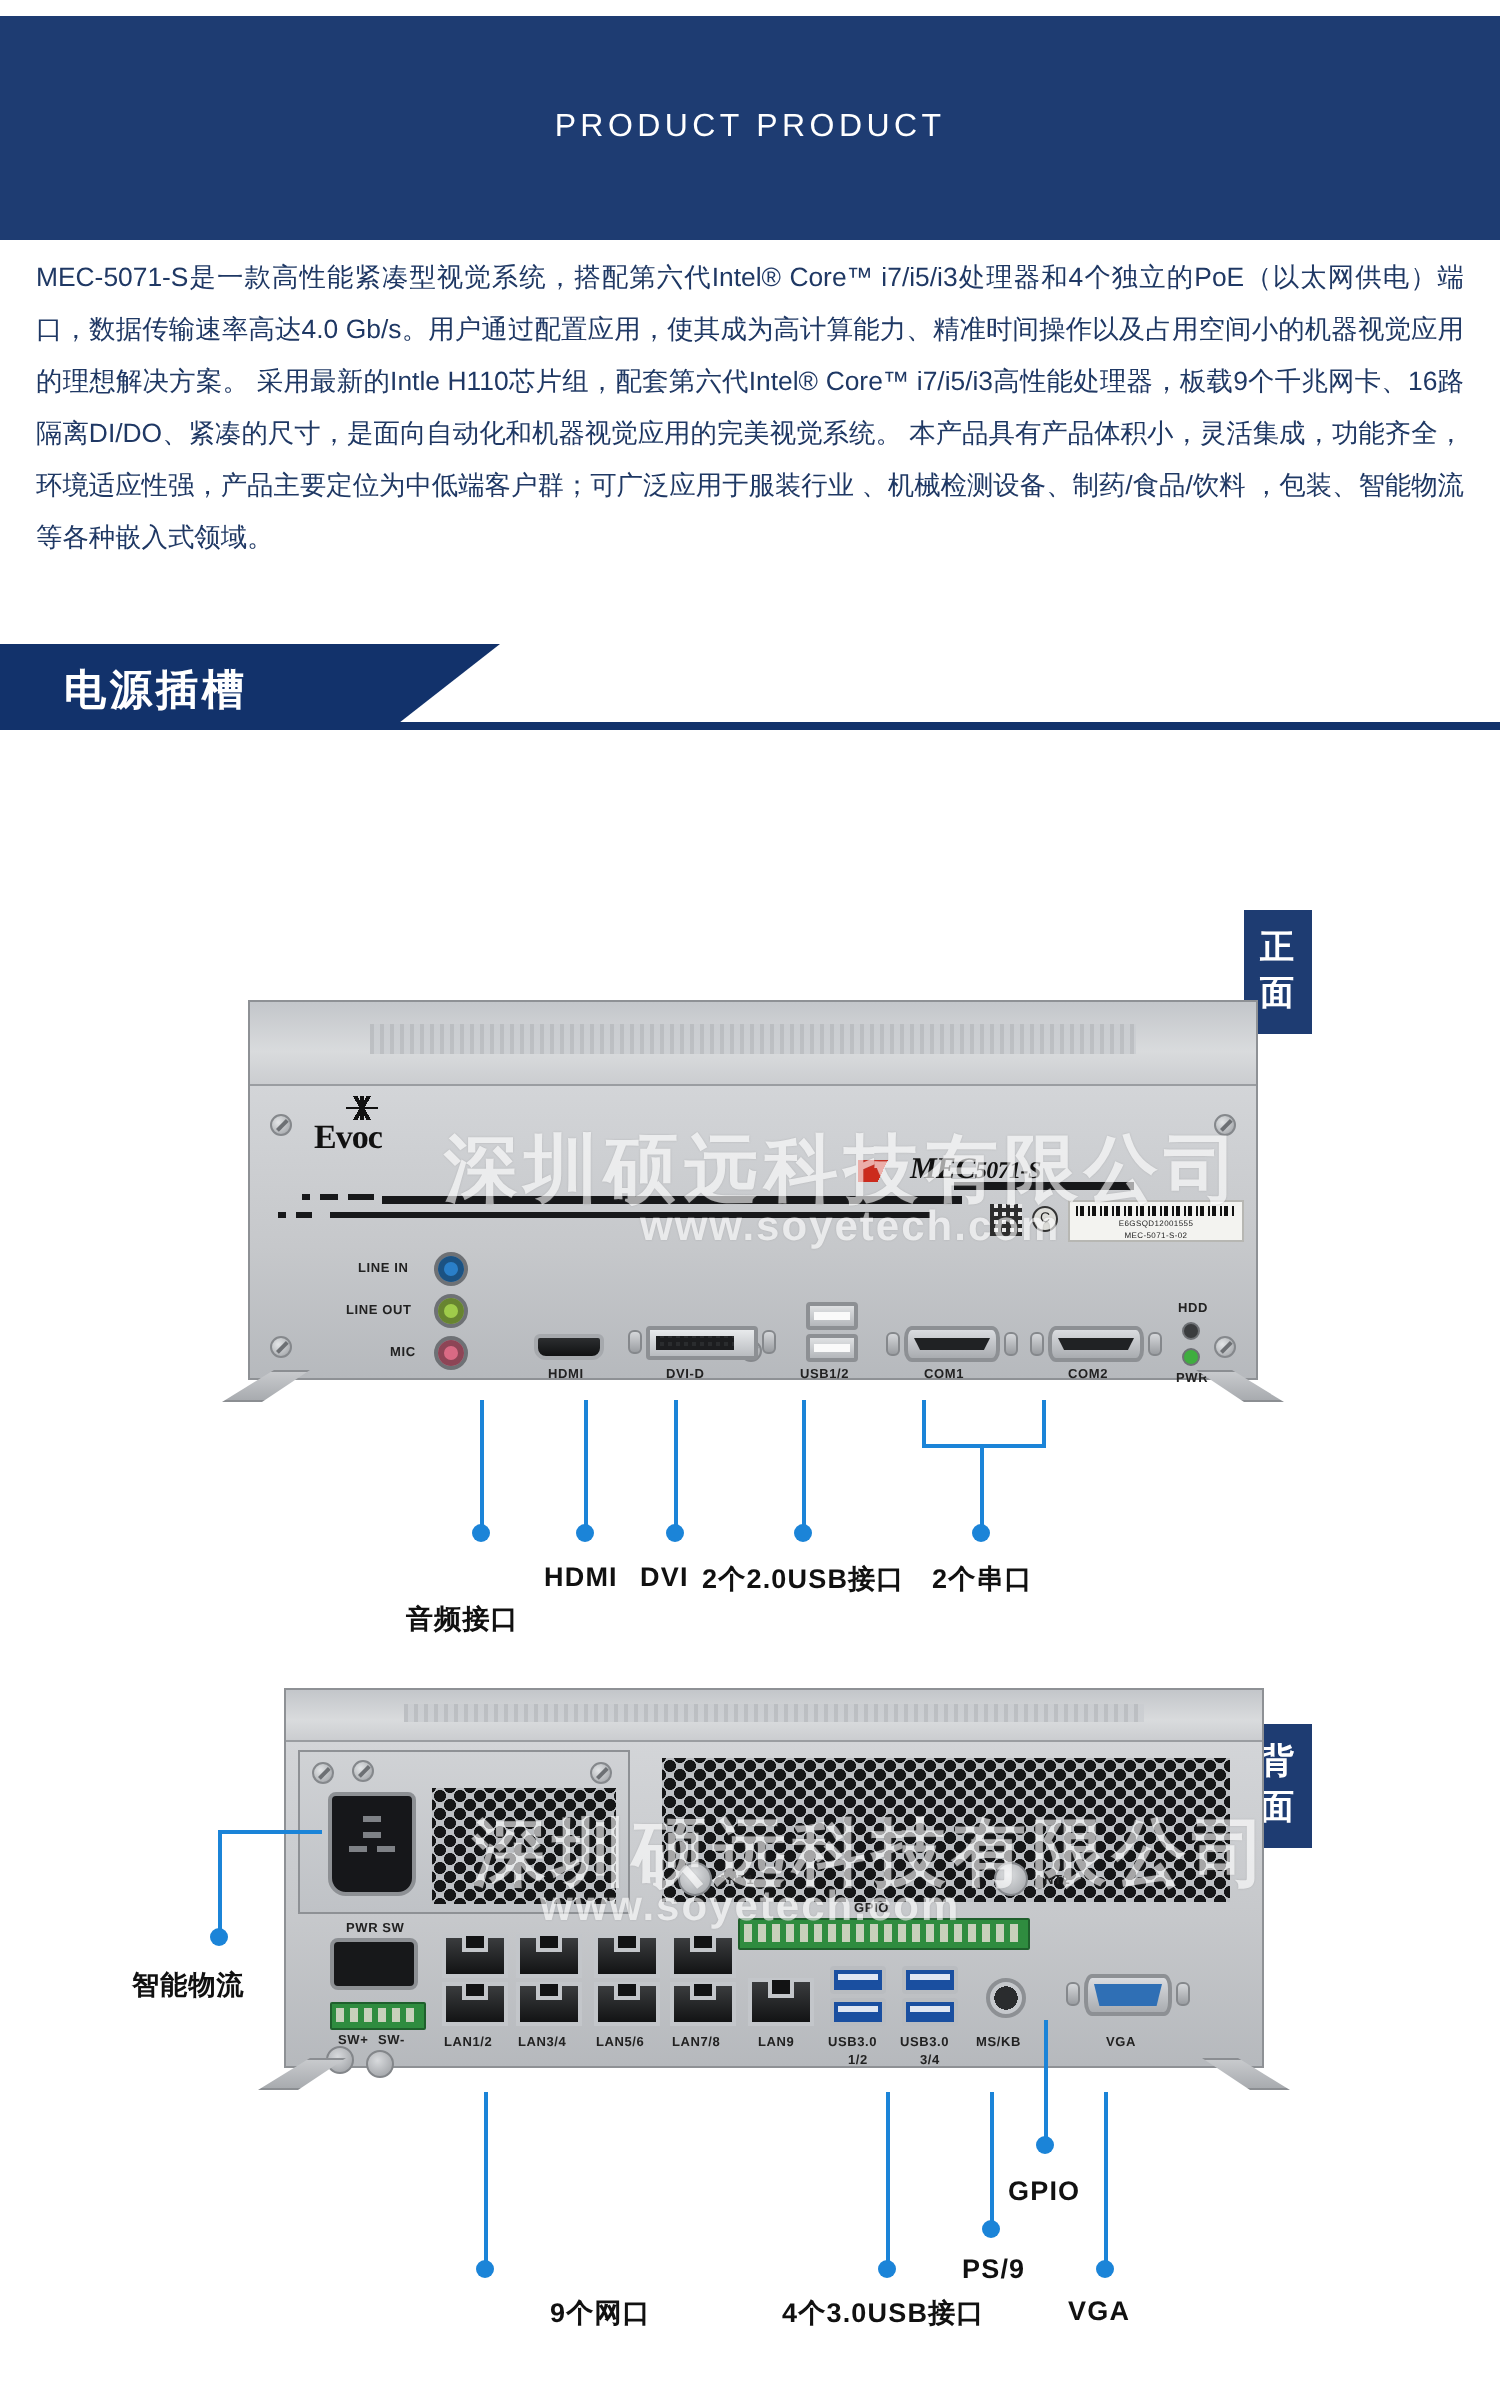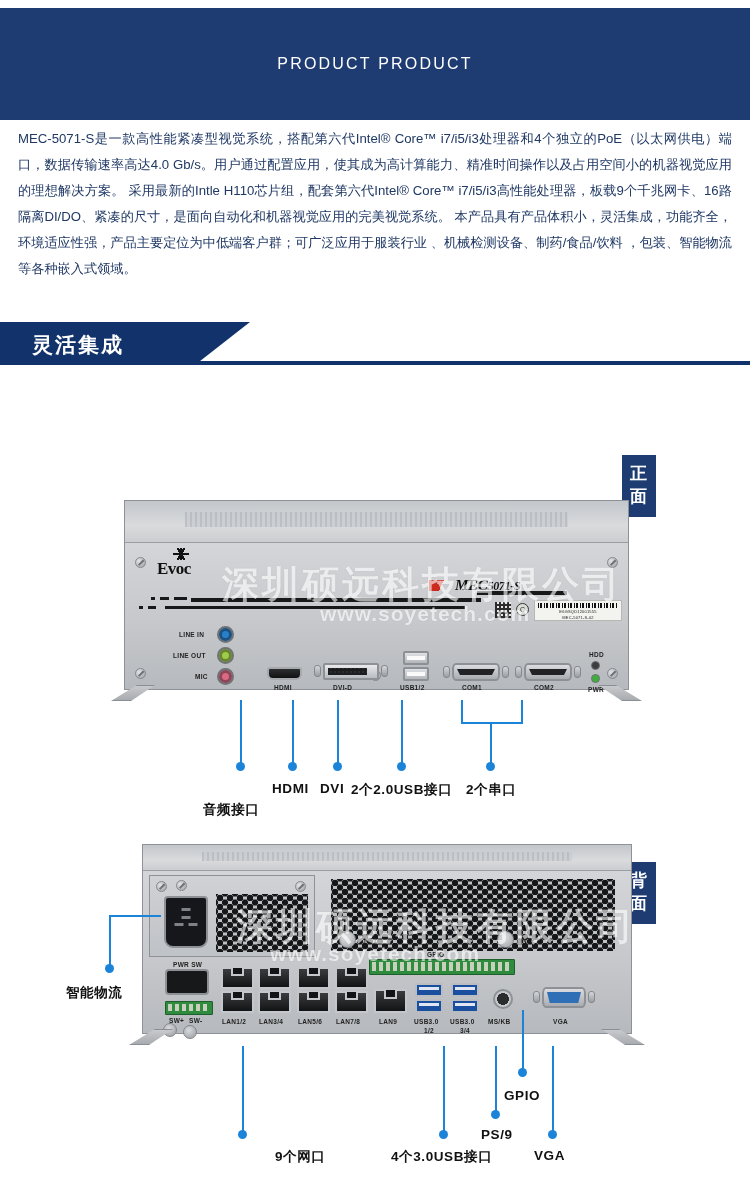--- a/index.html
+++ b/index.html
@@ -336,21 +336,21 @@
   <div class="hero-en">PRODUCT  PRODUCT</div>
 </div>
 
 <div class="desc">
   <p>MEC-5071-S是一款高性能紧凑型视觉系统，搭配第六代Intel® Core™ i7/i5/i3处理器和4个独立的PoE（以太网供电）端口，数据传输速率高达4.0 Gb/s。用户通过配置应用，使其成为高计算能力、精准时间操作以及占用空间小的机器视觉应用的理想解决方案。 采用最新的Intle H110芯片组，配套第六代Intel® Core™ i7/i5/i3高性能处理器，板载9个千兆网卡、16路隔离DI/DO、紧凑的尺寸，是面向自动化和机器视觉应用的完美视觉系统。 本产品具有产品体积小，灵活集成，功能齐全，环境适应性强，产品主要定位为中低端客户群；可广泛应用于服装行业 、机械检测设备、制药/食品/饮料 ，包装、智能物流 等各种嵌入式领域。</p>
 </div>
 
 <div class="sec-head">
   <div class="shape"></div>
   <div class="rule"></div>
-  <div class="txt">灵活集成</div>
+  <div class="txt">电源插槽</div>
 </div>
 
 <div class="block block-front">
 
   <div class="side-badge" style="left:622px; top:75px; height:62px;">
     <span>正</span>
     <span>面</span>
   </div>
 
   <div class="chassis" style="left:124px; top:120px; width:505px; height:190px;">

